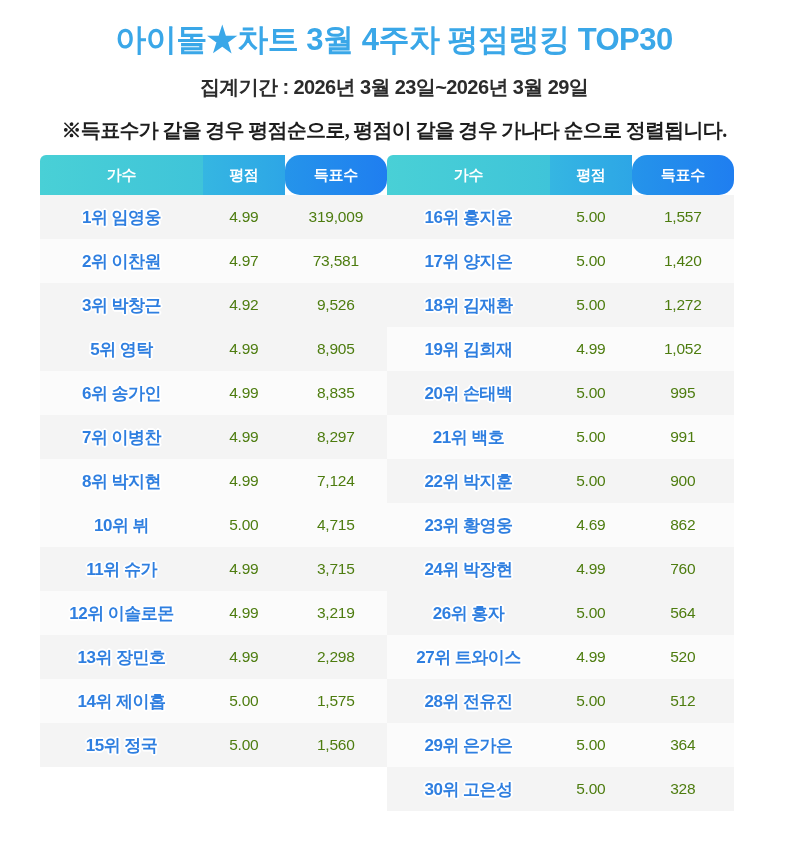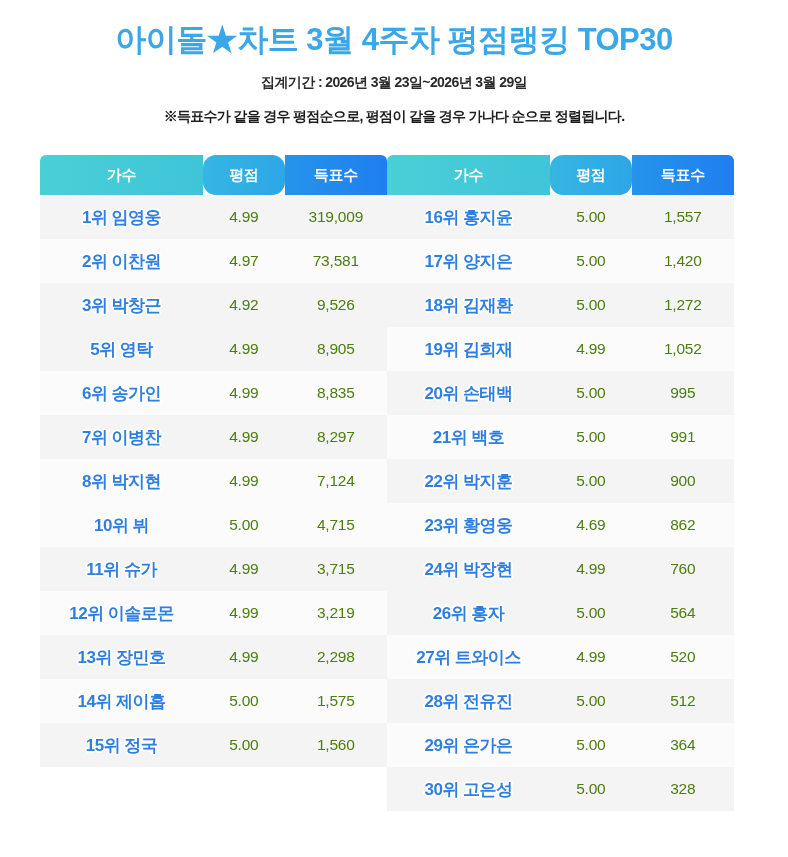--- a/index.html
+++ b/index.html
@@ -37,32 +37,33 @@
       -2px  2px 0 #ffffff,
        2px  2px 0 #ffffff,
       -3px  0   0 #ffffff,
        3px  0   0 #ffffff,
        0   -3px 0 #ffffff,
        0    3px 0 #ffffff;
     line-height: 1.15;
     margin: 0 0 16px 0;
   }
   .subtitle {
-    font-size: 14px;
+    font-size: 20px;
     font-weight: bold;
     color: #2b2b2b;
     letter-spacing: -0.6px;
     margin: 2px 0 6px 0;
   }
   .note {
-    font-size: 14px;
+    font-size: 20px;
     font-weight: bold;
     color: #1d1d1d;
     letter-spacing: -0.7px;
     margin: 16px;
+    font-family: Liberation Serif, serif;
   }
 
   
   .tables {
     position: absolute;
     top: 155px;
     left: 40px;
     width: 708px;
     display: flex;
     gap: 0;
@@ -88,25 +89,25 @@
     border: none;
     text-align: center;
     vertical-align: middle;
   }
   thead th.h-name {
     background: linear-gradient(90deg, #49d0d6 0%, #3fc4d9 100%);
     border-top-left-radius: 6px;
   }
   thead th.h-score {
     background: linear-gradient(90deg, #35b6e2 0%, #2da6e6 100%);
-    border-radius: 13px;
   }
   thead th.h-votes {
     background: linear-gradient(90deg, #2594ea 0%, #1f7ef0 100%);
     border-top-right-radius: 6px;
+    border-radius: 15px;
   }
 
   tbody td {
     height: 42px;
     text-align: center;
     vertical-align: middle;
     font-size: 15px;
     color: #3a3a3a;
     letter-spacing: -0.2px;
   }

